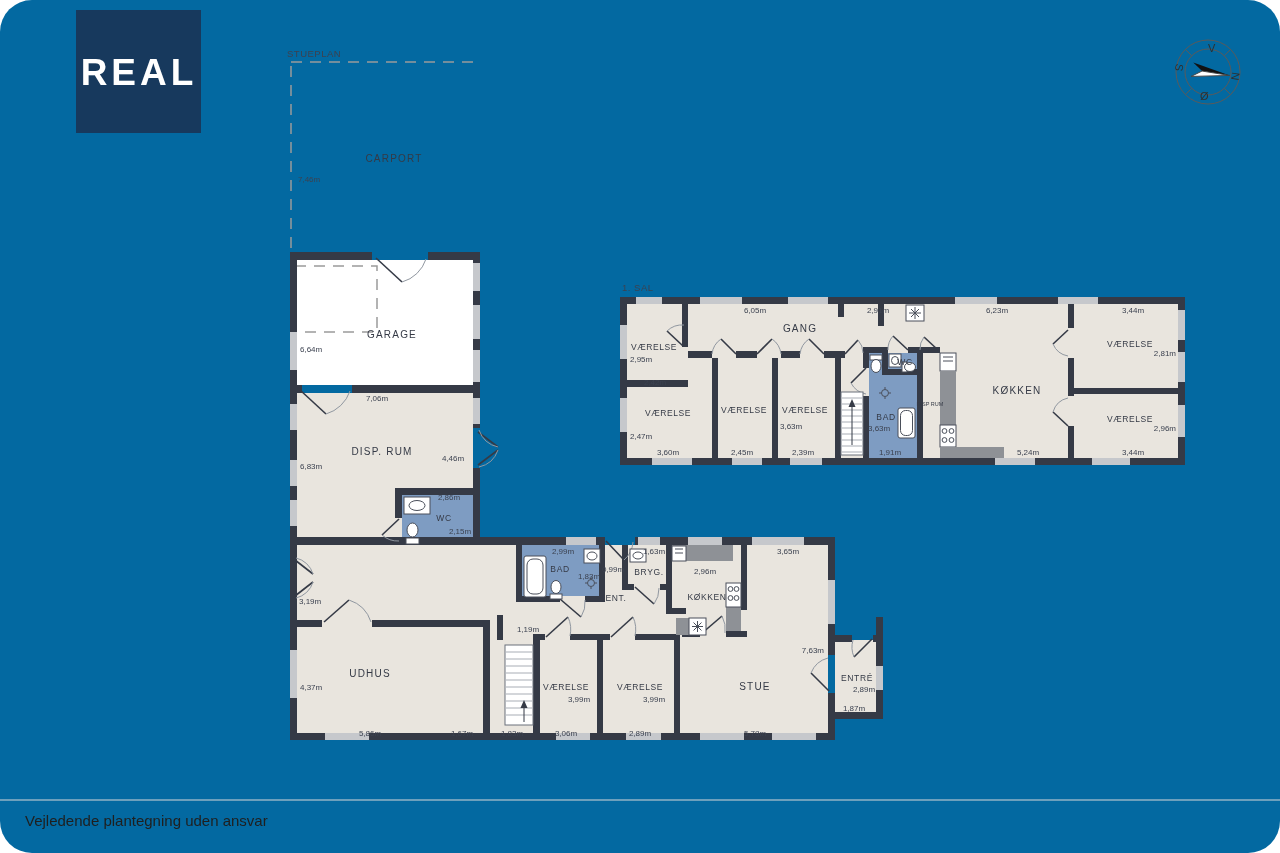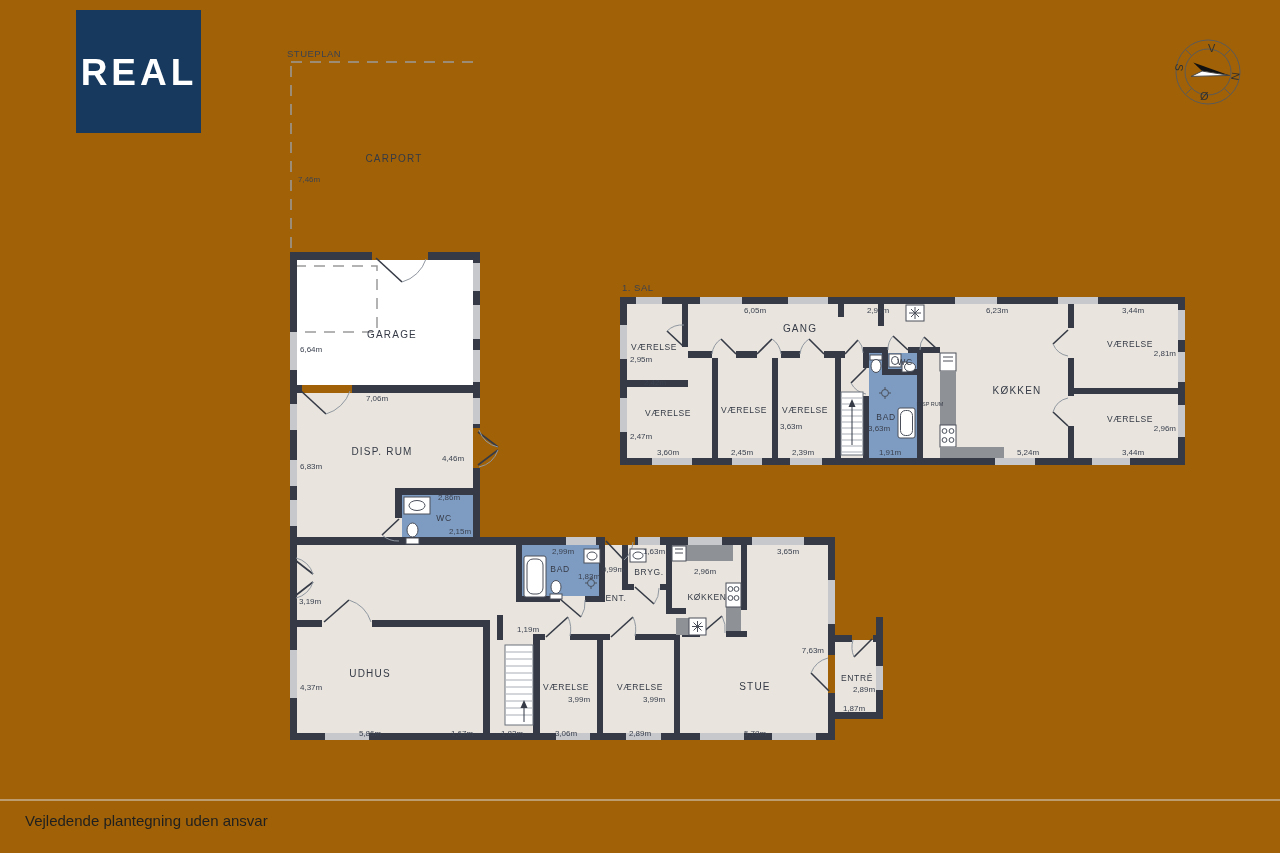--- a/index.html
+++ b/index.html
@@ -1,16 +1,16 @@
 <!DOCTYPE html>
 <html><head>
 <meta charset="utf-8">
 <style>
   html,body{margin:0;padding:0;background:#ffffff;}
-  .page{position:relative;width:1280px;height:853px;background:#a16207;font-family:"Liberation Sans",sans-serif;}
+  .page{position:relative;width:1280px;height:853px;background:#0369a1;font-family:"Liberation Sans",sans-serif;border-radius:32px;}
   svg{display:block;}
   .wall{fill:#353a46;}
   .win{fill:#c6c8cc;}
   .floor{fill:#e9e5de;}
   .white-floor{fill:#ffffff;}
   .wet{fill:#7e9cc2;}
   .cnt{fill:#8e9196;}
   .fix{fill:#ffffff;stroke:#4a4f5a;stroke-width:1;}
   .fixline{fill:none;stroke:#4a4f5a;stroke-width:1;}
   .leaf{stroke:#353a46;stroke-width:1.6;fill:none;}

